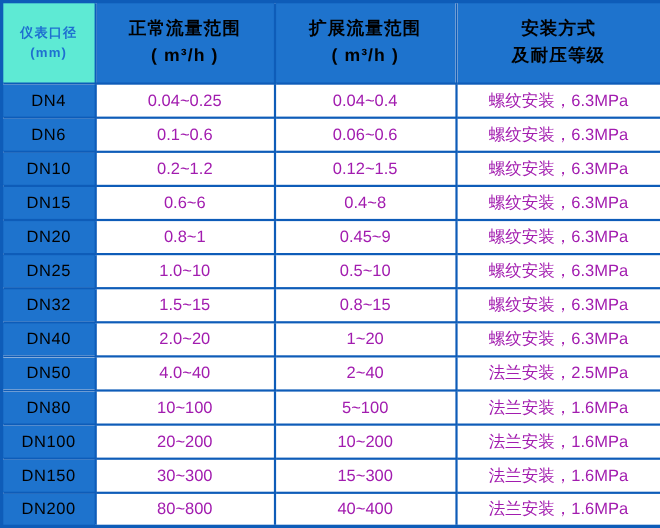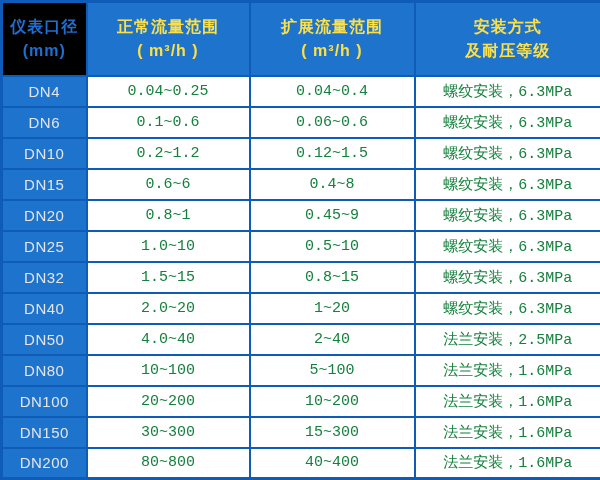--- a/index.html
+++ b/index.html
@@ -34,46 +34,45 @@
     padding: 0;
     overflow: hidden;
     white-space: nowrap;
   }
 
   thead tr { height: 74px; }
   tbody tr { height: 26px; }
 
   th.head-blue {
     background: #1e73cd;
-    color: #fde047;
+    color: #000000;
     font-size: 16px;
     font-weight: bold;
     letter-spacing: 1px;
     line-height: 1.5;
   }
   th.head-white {
-    background: #000000;
+    background: #5eead4;
     color: #1e6fd0;
-    font-size: 16px;
+    font-size: 12px;
     font-weight: bold;
     letter-spacing: 1px;
     line-height: 1.5;
   }
   td.dn-cell {
     background: #1e73cd;
-    color: #e5e5e5;
+    color: #000000;
     font-size: 15px;
     font-weight: 400;
     letter-spacing: 0.5px;
   }
   td.data-cell {
     background: #ffffff;
-    color: #15803d;
+    color: #a21caf;
     font-size: 15px;
-    font-family: Liberation Mono, monospace;
   }
 </style>
 </head>
 <body>
 
 <div class="page">
   <table class="spec-table">
     <colgroup>
       <col class="c1">
         <col class="c2">

